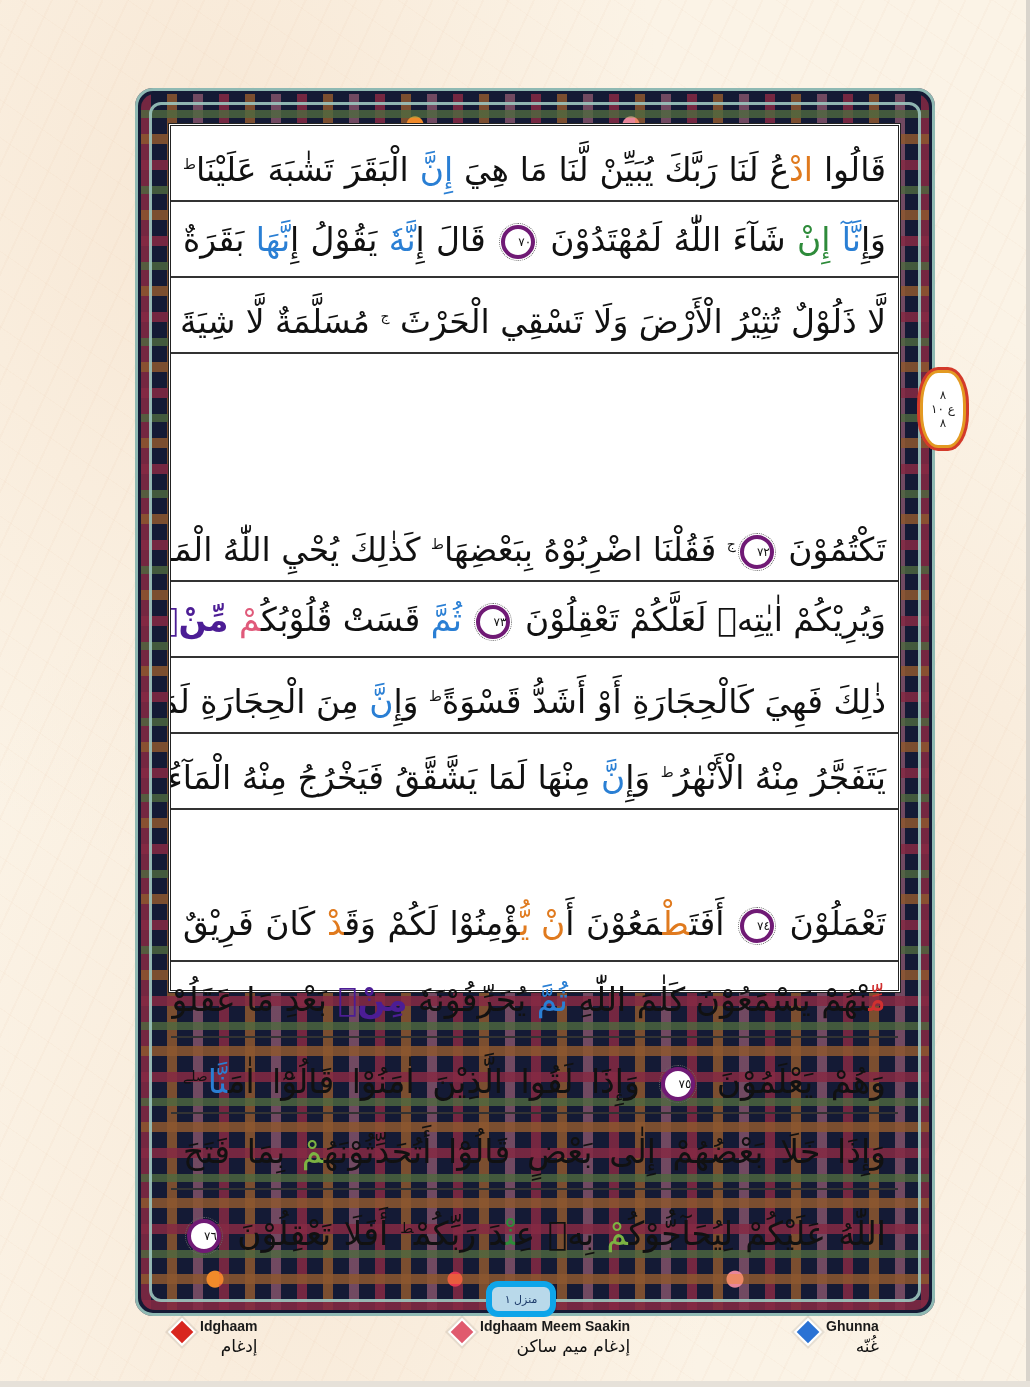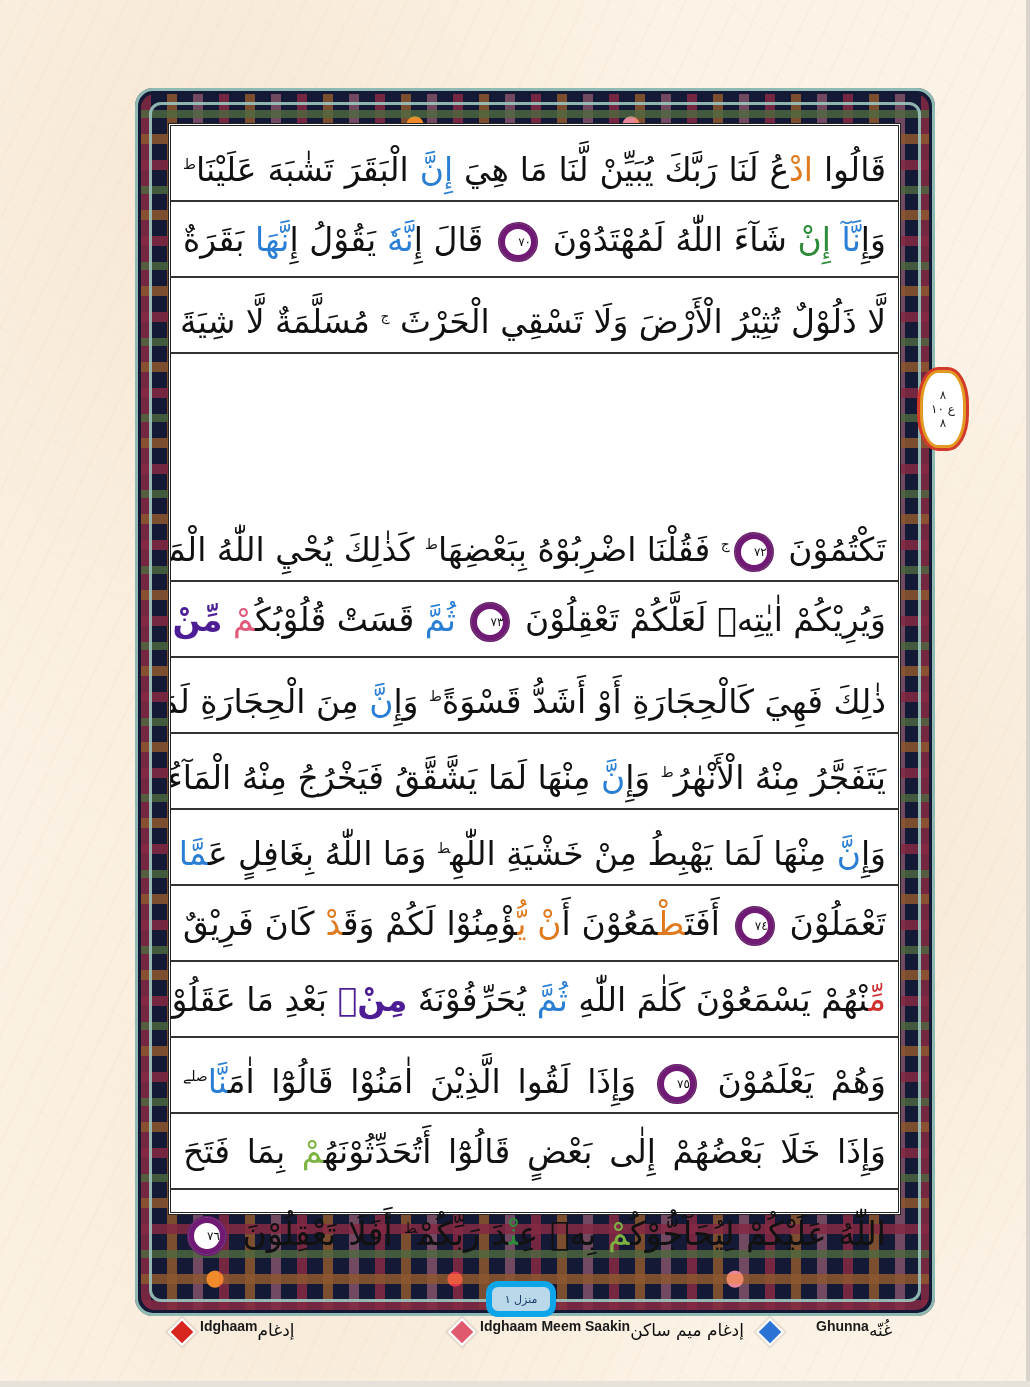--- a/index.html
+++ b/index.html
@@ -54,42 +54,42 @@
     
     .manzil {
       position: absolute; left: 486px; top: 1281px; width: 58px; height: 24px;
       background: #b9d9ea; border: 6px solid #0ea5e9; border-radius: 12px;
       display: flex; align-items: center; justify-content: center;
       font-family: "DejaVu Sans", sans-serif; font-size: 11px; color: #1d3b6a; direction: rtl;
     }
 
     
     .panel {
-      position: absolute; left: 168px; top: 123px; width: 733px; height: 1092px;
+      position: absolute; left: 168px; top: 123px; width: 733px; height: 870px;
       background: #fff; border: 3px double #222; box-sizing: border-box;
     }
     .line {
       position: absolute; left: 0; width: 100%; height: 76px;
       border-bottom: 2px solid #333; box-sizing: border-box;
       direction: rtl; text-align: justify; text-align-last: justify;
       padding: 0 12px;
       font-family: "DejaVu Sans", sans-serif; font-size: 33px; line-height: 76px;
       color: #111; white-space: nowrap; overflow: hidden;
     }
     .line:last-child { border-bottom: none; }
     .c-ghunna { color: #2a7fd4; }
     .c-idgham { color: #e07a1e; }
     .c-meem { color: #e05a7a; }
     .c-ikhfa { color: #4c1d95; font-weight: bold; }
     .c-green { color: #2e8b3a; }
     .c-red { color: #d03030; }
     .c-lime { color: #7cb342; }
     .ayah {
       display: inline-block; width: 26px; height: 26px; line-height: 26px;
-      border: 7px solid #701a75; border-radius: 50%; font-size: 12px; text-align: right;
+      border: 4px solid #701a75; border-radius: 50%; font-size: 12px; text-align: right;
       vertical-align: middle; margin: 0 4px; position: relative; background: #fff;
     }
     .ayah::before {
       content: ""; position: absolute; inset: -6px; border: 1px dotted #666; border-radius: 50%;
     }
     .waqf { font-size: 14px; vertical-align: super; color: #111; }
 
     
     .ruku {
       position: absolute; left: 920px; top: 370px; width: 40px; height: 72px;
@@ -99,21 +99,21 @@
       font-family: "DejaVu Sans", sans-serif; font-size: 12px; color: #222; line-height: 14px;
     }
 
     
     .legend { position: absolute; top: 1318px; left: 0; width: 1030px; height: 60px; }
     .leg-item { position: absolute; top: 0; display: flex; align-items: flex-start; }
     .diamond {
       width: 16px; height: 16px; transform: rotate(45deg); margin: 6px 10px 0 6px;
       box-shadow: 0 0 0 2px #fff, 0 0 0 4px rgba(0,0,0,0.08);
     }
-    .leg-text { display: flex; flex-direction: row; }
+    .leg-text { display: flex; flex-direction: column; }
     .leg-en { font-family: "Liberation Sans", sans-serif; font-weight: bold; font-size: 14px; color: #1a1a1a; }
     .leg-ar { font-family: "DejaVu Sans", sans-serif; font-size: 17px; color: #111; direction: rtl; text-align: right; margin-top: 2px; }
   </style>
 </head>
 <body>
 
 <div class="right-edge"></div>
 <div class="bottom-edge"></div>
 
 <div class="header">
@@ -136,21 +136,20 @@
 </div>
 
 <div class="panel" id="panel">
     <div class="line" style="top: 0px;"><span>قَالُوا </span><span class="c-idgham">ادْ</span><span>عُ لَنَا رَبَّكَ يُبَيِّنْ لَّنَا مَا هِيَ </span><span class="c-ghunna">إِنَّ</span><span> الْبَقَرَ تَشٰبَهَ عَلَيْنَا</span><span class="waqf">ط</span></div>
     <div class="line" style="top: 76px;"><span>وَإِ</span><span class="c-ghunna">نَّآ</span><span> </span><span class="c-green">إِنْ</span><span> شَآءَ اللّٰهُ لَمُهْتَدُوْنَ </span><span class="ayah">٧٠</span><span> قَالَ إِ</span><span class="c-ghunna">نَّهٗ</span><span> يَقُوْلُ إِ</span><span class="c-ghunna">نَّهَا</span><span> بَقَرَةٌ</span></div>
     <div class="line" style="top: 152px;"><span>لَّا ذَلُوْلٌ تُثِيْرُ الْأَرْضَ وَلَا تَسْقِي الْحَرْثَ </span><span class="waqf">ج</span><span> مُسَلَّمَةٌ لَّا شِيَةَ فِيْهَا</span></div>
     <div class="line" style="top: 380px;"><span>تَكْتُمُوْنَ </span><span class="ayah">٧٢</span><span class="waqf">ج</span><span> فَقُلْنَا اضْرِبُوْهُ بِبَعْضِهَا</span><span class="waqf">ط</span><span> كَذٰلِكَ يُحْيِ اللّٰهُ الْمَوْتٰى</span></div>
     <div class="line" style="top: 456px;"><span>وَيُرِيْكُمْ اٰيٰتِهٖ لَعَلَّكُمْ تَعْقِلُوْنَ </span><span class="ayah">٧٣</span><span> </span><span class="c-ghunna">ثُمَّ</span><span> قَسَتْ قُلُوْبُكُ</span><span class="c-meem">مْ</span><span> </span><span class="c-ikhfa">مِّنْۢ</span></div>
     <div class="line" style="top: 532px;"><span>ذٰلِكَ فَهِيَ كَالْحِجَارَةِ أَوْ أَشَدُّ قَسْوَةً</span><span class="waqf">ط</span><span> وَإِ</span><span class="c-ghunna">نَّ</span><span> مِنَ الْحِجَارَةِ لَمَا</span></div>
     <div class="line" style="top: 608px;"><span>يَتَفَجَّرُ مِنْهُ الْأَنْهٰرُ</span><span class="waqf">ط</span><span> وَإِ</span><span class="c-ghunna">نَّ</span><span> مِنْهَا لَمَا يَشَّقَّقُ فَيَخْرُجُ مِنْهُ الْمَآءُ</span></div>
-    <div class="line" style="top: 684px;"><span>وَإِ</span><span class="c-ghunna">نَّ</span><span> مِنْهَا لَمَا يَهْبِطُ مِنْ خَشْيَةِ اللّٰهِ</span><span class="waqf">ط</span><span> وَمَا اللّٰهُ بِغَافِلٍ عَ</span><span class="c-ghunna">مَّا</span></div>
     <div class="line" style="top: 760px;"><span>تَعْمَلُوْنَ </span><span class="ayah">٧٤</span><span> أَفَتَ</span><span class="c-idgham">طْ</span><span>مَعُوْنَ أَ</span><span class="c-idgham">نْ يُّ</span><span>ؤْمِنُوْا لَكُمْ وَقَ</span><span class="c-idgham">دْ</span><span> كَانَ فَرِيْقٌ</span></div>
     <div class="line" style="top: 836px;"><span class="c-red">مِّ</span><span>نْهُمْ يَسْمَعُوْنَ كَلٰمَ اللّٰهِ </span><span class="c-ghunna">ثُمَّ</span><span> يُحَرِّفُوْنَهٗ </span><span class="c-ikhfa">مِنْۢ</span><span> بَعْدِ مَا عَقَلُوْهُ</span></div>
     <div class="line" style="top: 912px;"><span>وَهُمْ يَعْلَمُوْنَ </span><span class="ayah">٧٥</span><span> وَإِذَا لَقُوا الَّذِيْنَ اٰمَنُوْا قَالُوْٓا اٰمَ</span><span class="c-ghunna">نَّا</span><span class="waqf">صلے</span></div>
     <div class="line" style="top: 988px;"><span>وَإِذَا خَلَا بَعْضُهُمْ إِلٰى بَعْضٍ قَالُوْٓا أَتُحَدِّثُوْنَهُ</span><span class="c-lime">مْ</span><span> بِمَا فَتَحَ</span></div>
     <div class="line" style="top: 1064px;"><span>اللّٰهُ عَلَيْكُمْ لِيُحَآجُّوْكُ</span><span class="c-lime">مْ</span><span> بِهٖ عِ</span><span class="c-green">نْ</span><span>دَ رَبِّكُمْ</span><span class="waqf">ط</span><span> أَفَلَا تَعْقِلُوْنَ </span><span class="ayah">٧٦</span></div>
   </div>
 
 <div class="legend">
   <div class="leg-item" style="left:168px;">
     <span class="diamond" style="background: rgb(216, 38, 31);"></span>
@@ -159,20 +158,20 @@
       <span class="leg-ar">إدغام</span>
     </div>
   </div>
   <div class="leg-item" style="left:448px;">
     <span class="diamond" style="background: rgb(224, 90, 110);"></span>
     <div class="leg-text">
       <span class="leg-en">Idghaam Meem Saakin</span>
       <span class="leg-ar">إدغام ميم ساكن</span>
     </div>
   </div>
-  <div class="leg-item" style="left:756px;gap:28px;">
+  <div class="leg-item" style="left:794px;">
     <span class="diamond" style="background: rgb(42, 114, 212);"></span>
     <div class="leg-text">
       <span class="leg-en">Ghunna</span>
       <span class="leg-ar">غُنّه</span>
     </div>
   </div>
 </div>
 
 </body></html>

